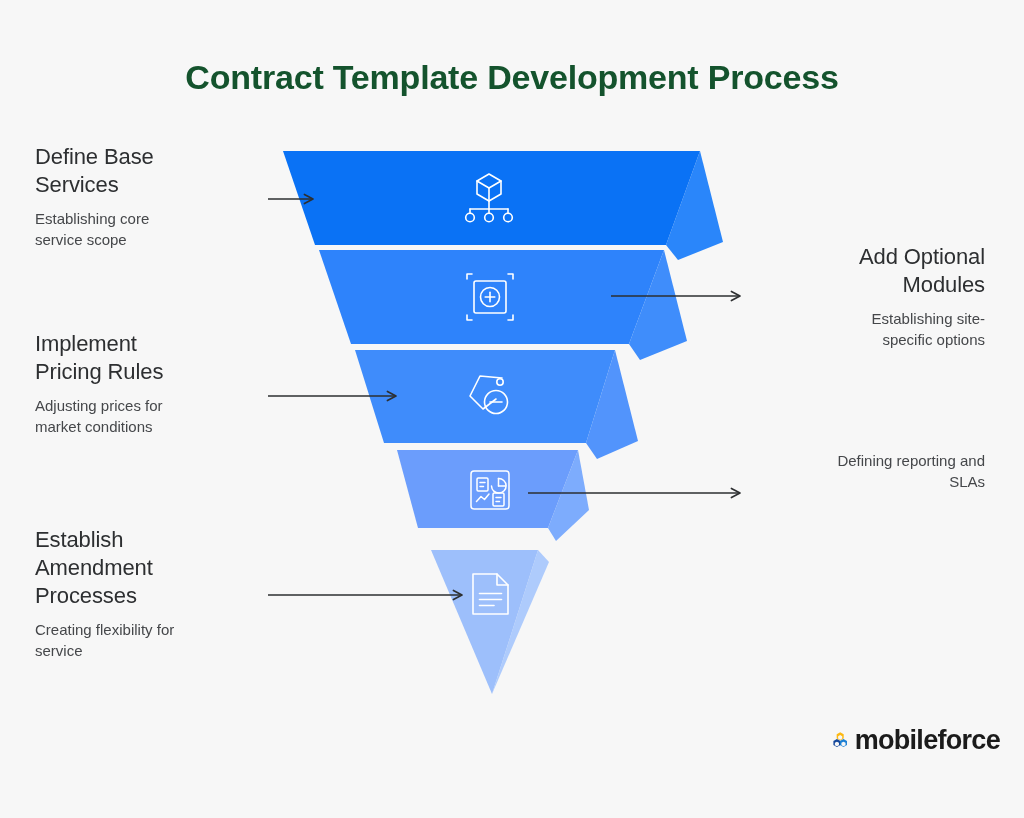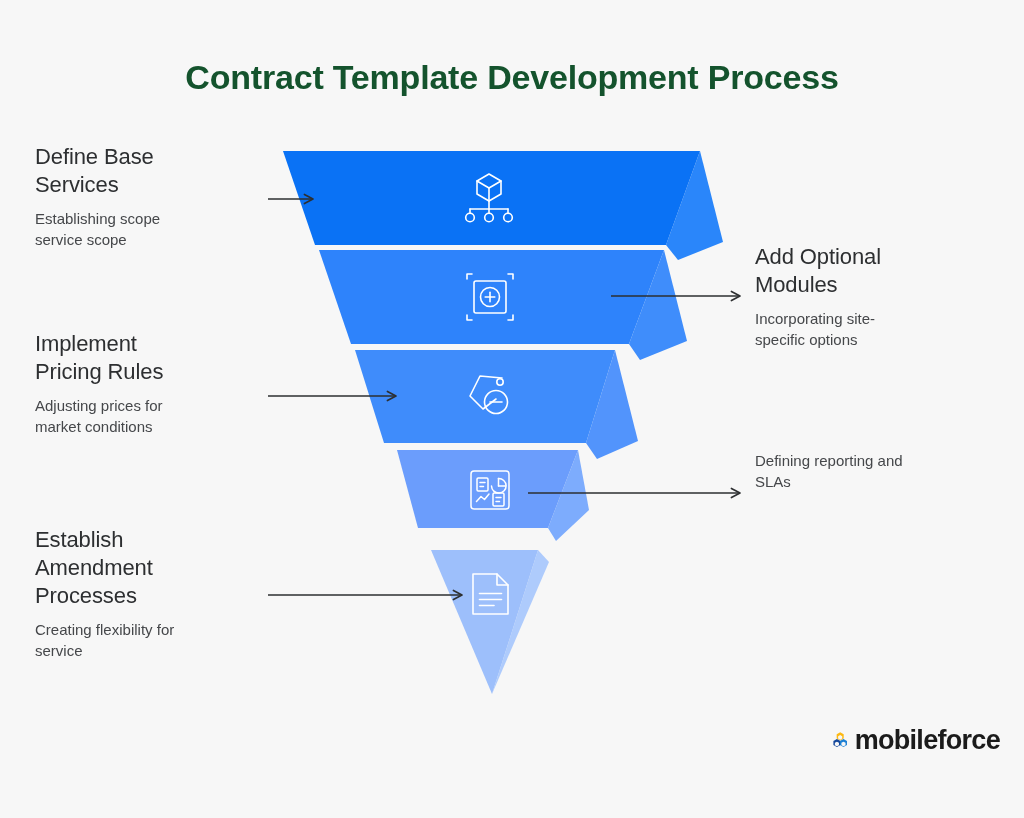--- a/index.html
+++ b/index.html
@@ -35,21 +35,21 @@
     top: 0;
     left: 0;
     width: 1024px;
     height: 818px;
   }
   
   .label-block {
     position: absolute;
   }
   .label-left  { text-align: left; }
-  .label-right { text-align: left; }
+  .label-right { text-align: right; }
   .label-title {
     font-size: 22px;
     line-height: 28px;
     color: #2d2f31;
     font-weight: normal;
     letter-spacing: -0.1px;
   }
   .label-desc {
     font-size: 15px;
     line-height: 21px;
@@ -182,21 +182,21 @@
       <line x1="268" y1="595" x2="462" y2="595"></line>
     </g>
   </svg>
 
   <div class="label-block label-left" style="left:35px; top:143px; width:218px;">
     <div class="label-title">
       <div>Define Base</div>
       <div>Services</div>
     </div>
     <div class="label-desc">
-      <div>Establishing scope</div>
+      <div>Establishing core</div>
       <div>service scope</div>
     </div>
   </div>
 
   <div class="label-block label-left" style="left:35px; top:330px; width:218px;">
     <div class="label-title">
       <div>Implement</div>
       <div>Pricing Rules</div>
     </div>
     <div class="label-desc">
@@ -216,21 +216,21 @@
       <div>service</div>
     </div>
   </div>
 
   <div class="label-block label-right" style="left:755px; top:243px; width:230px;">
     <div class="label-title">
       <div>Add Optional</div>
       <div>Modules</div>
     </div>
     <div class="label-desc">
-      <div>Incorporating site-</div>
+      <div>Establishing site-</div>
       <div>specific options</div>
     </div>
   </div>
 
   <div class="label-block label-right" style="left:755px; top:441px; width:230px;">
     <div class="label-desc">
       <div>Defining reporting and</div>
       <div>SLAs</div>
     </div>
   </div>

